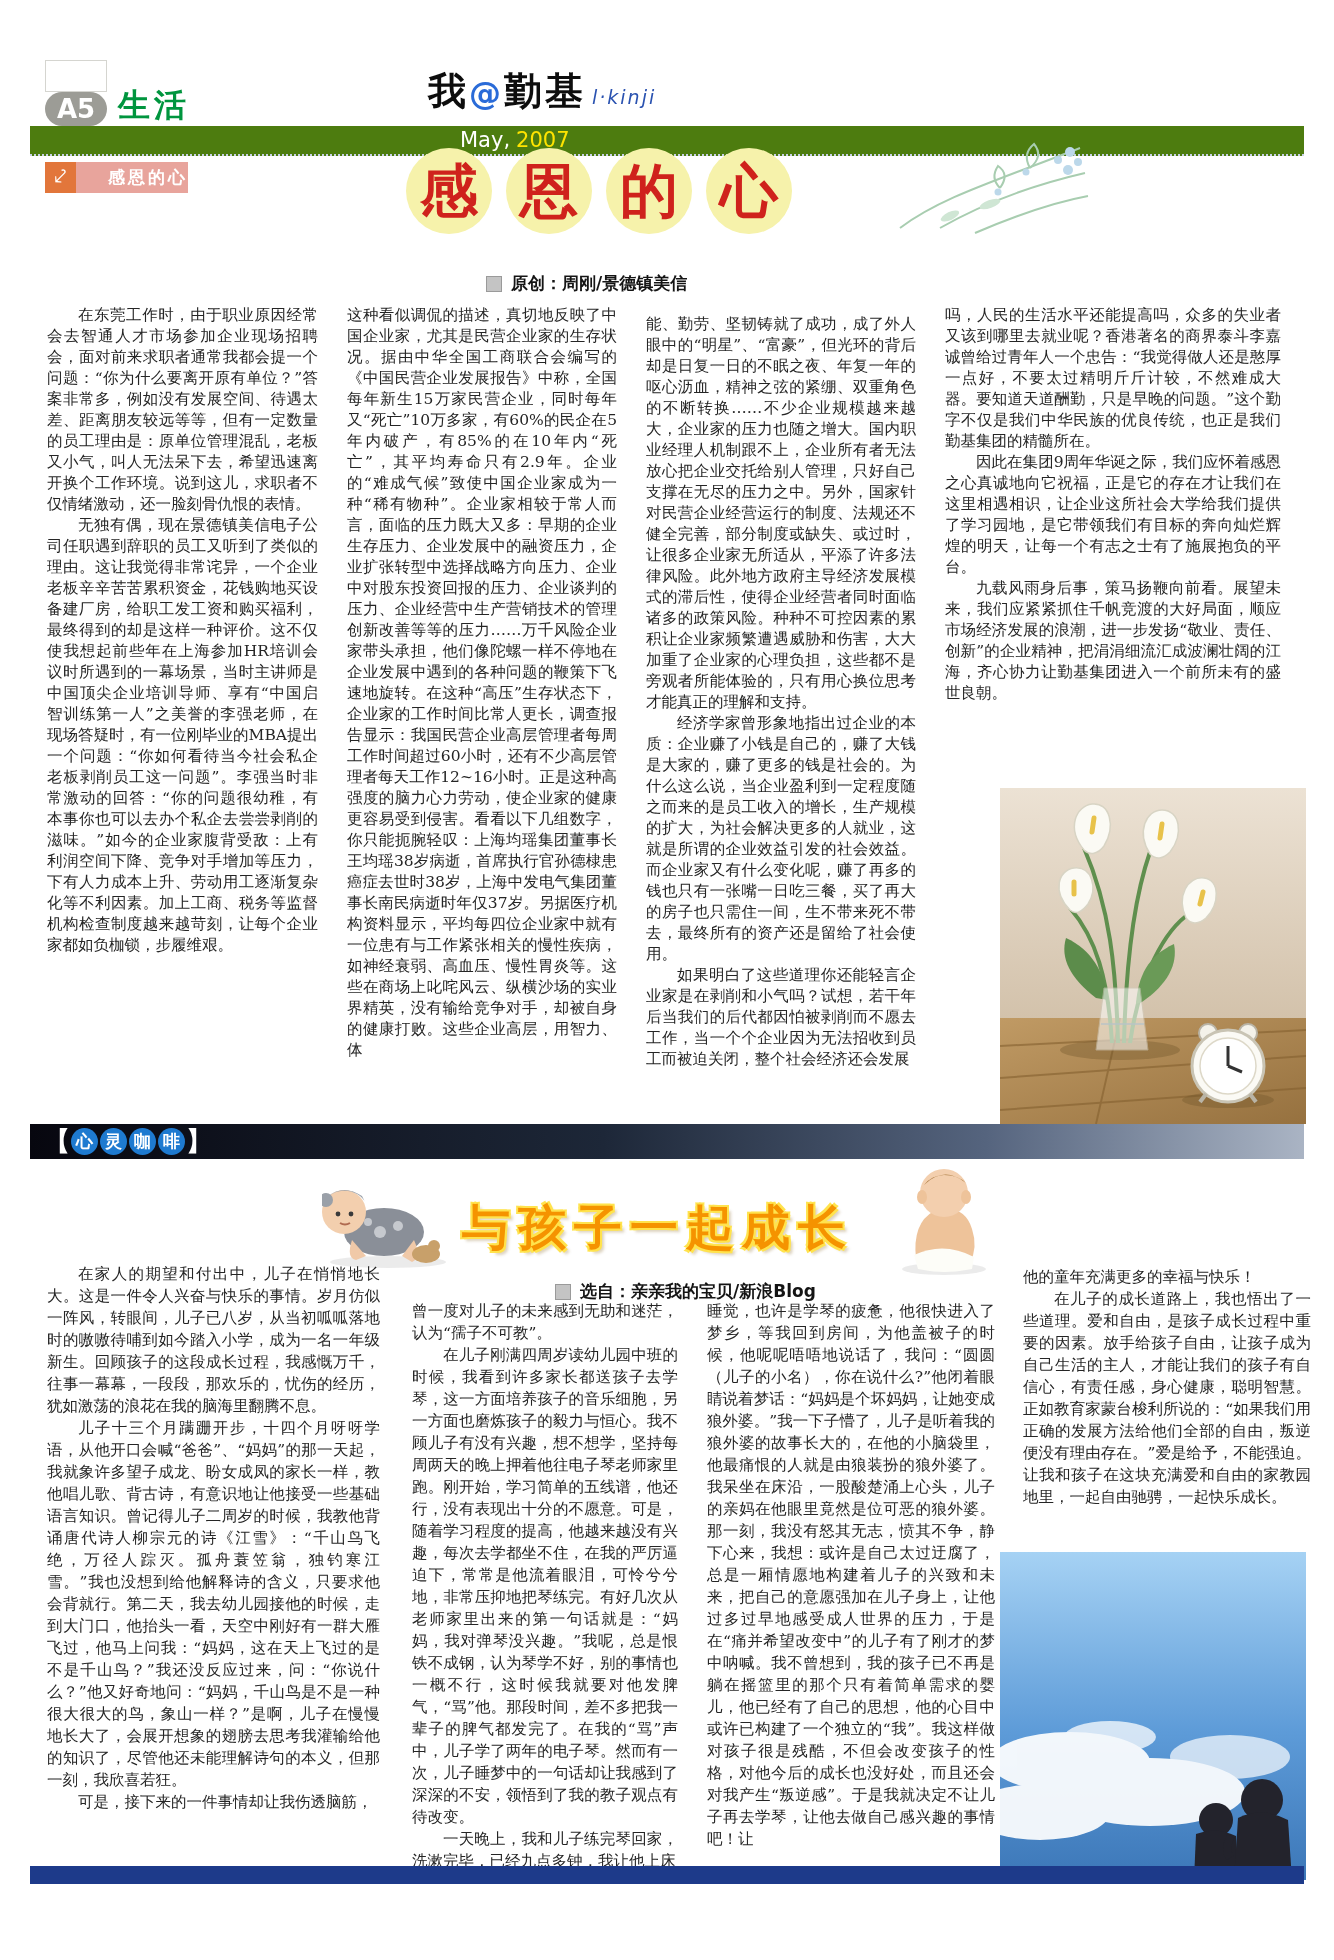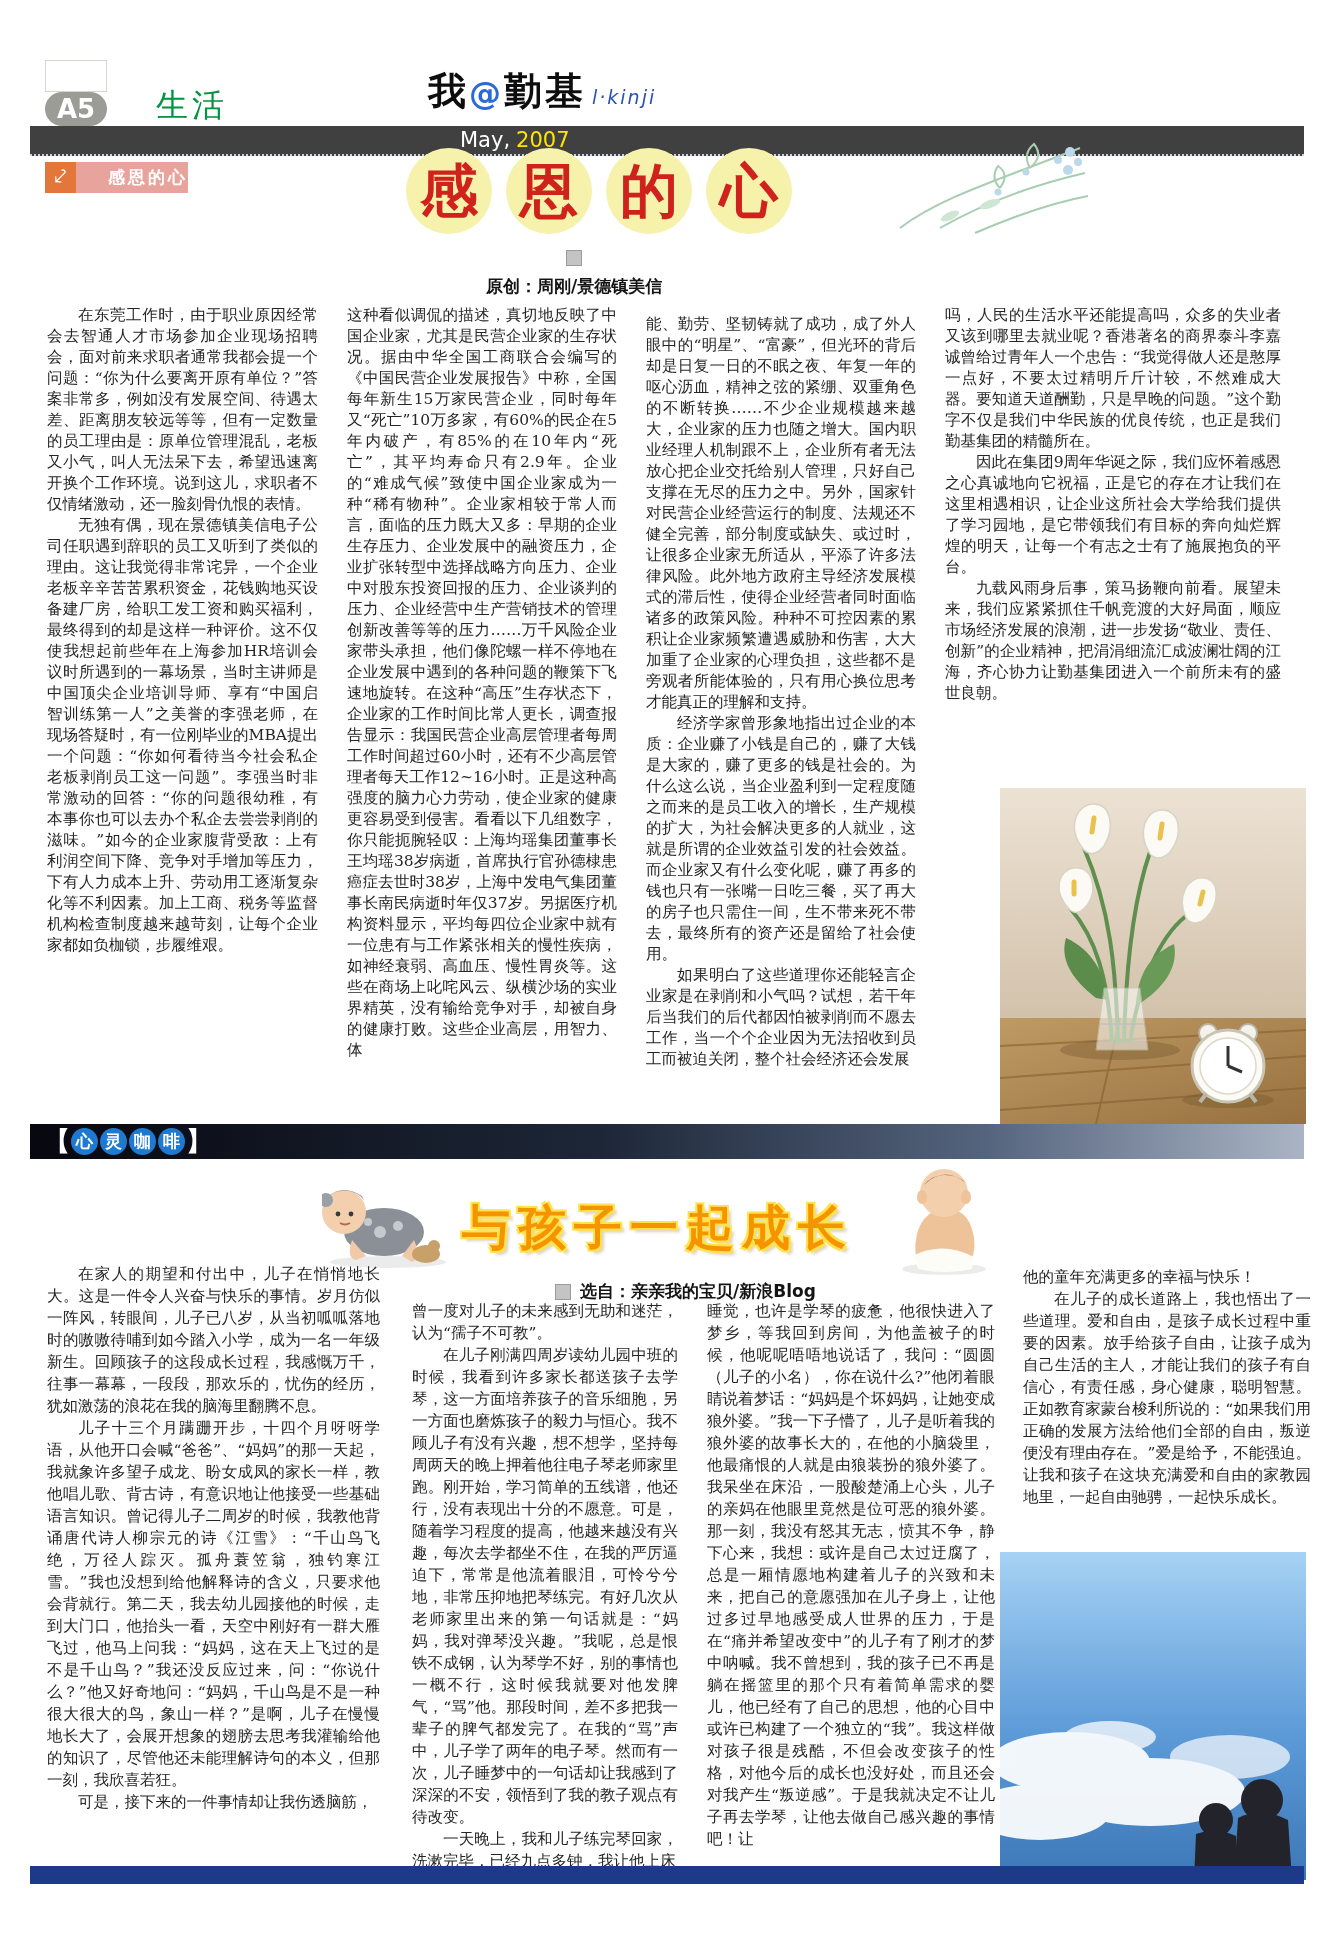--- a/index.html
+++ b/index.html
@@ -5,39 +5,39 @@
   html,body{margin:0;padding:0;}
   body{
     width:1334px;height:1960px;position:relative;background:#ffffff;
     font-family:"DejaVu Serif", serif;color:#1c1c1c;overflow:hidden;
   }
   .abs{position:absolute;}
   
   .corner-box{left:45px;top:60px;width:60px;height:30px;background:#fff;border:1px solid #d5d5d0;}
   .pageno{left:45px;top:92px;width:62px;height:34px;background:#9c9c96;color:#fff;
     font-family:"DejaVu Sans",sans-serif;font-weight:bold;font-size:26px;line-height:34px;text-align:center;border-radius:17px;}
-  .section{left:118px;top:84px;font-family:"DejaVu Sans",sans-serif;font-weight:normal;font-size:32px;color:#00953e;letter-spacing:4px;margin-left:38px;}
+  .section{left:118px;top:84px;font-family:"DejaVu Sans",sans-serif;font-weight:bold;font-size:32px;color:#00953e;letter-spacing:4px;}
   .masthead{left:428px;top:66px;font-family:"DejaVu Sans",sans-serif;font-weight:900;font-size:38px;color:#0d0d0d;letter-spacing:3px;white-space:nowrap;}
   .masthead .at{color:#2a6bd8;font-size:32px;}
   .masthead .latin{color:#2a52b0;font-style:italic;font-weight:normal;font-size:19px;letter-spacing:2px;margin-left:6px;}
-  .topbar{left:30px;top:126px;width:1274px;height:28px;background:#404040;border-bottom:2px dotted #c9d2e8;}
+  .topbar{left:30px;top:126px;width:1274px;height:28px;background:#4d7c0f;border-bottom:2px dotted #c9d2e8;}
   .date{position:absolute;left:430px;top:2px;font-family:"DejaVu Sans",sans-serif;font-size:21px;color:#fff;}
   .date .yr{color:#ffe400;margin-left:6px;}
   
   .tag1{left:45px;top:162px;height:31px;display:flex;}
   .tag1 .arrowbox{width:31px;height:31px;background:#e2763b;color:#fff;text-align:center;line-height:29px;font-size:21px;font-family:"DejaVu Sans",sans-serif;}
   .tag1 .label{width:112px;height:31px;background:#e8a49c;color:#fff;font-family:"DejaVu Sans",sans-serif;
     font-weight:bold;font-size:17px;line-height:31px;text-align:right;letter-spacing:3px;}
   
   .a1-title{left:406px;top:148px;display:flex;gap:14px;}
   .a1-title .circ{width:86px;height:86px;border-radius:50%;background:#f6f2ab;color:#cf221c;
     font-weight:bold;font-size:58px;line-height:86px;text-align:center;font-family:"DejaVu Serif",serif;}
   .byline{display:flex;align-items:center;gap:9px;font-family:"DejaVu Sans",sans-serif;font-weight:bold;font-size:17px;color:#141414;}
   .byline .sq{width:14px;height:14px;background:#c4c4c4;border:1px solid #9a9a9a;}
-  .a1-byline{left:486px;top:250px;flex-direction:column;}
+  .a1-byline{left:486px;top:272px;}
   
   .col{font-size:15.5px;text-align:justify;color:#252525;}
   .a1col{line-height:21px;}
   .a2col{line-height:22px;}
   .para{margin:0;text-align:justify;}
   .ind{text-indent:2em;}
   
   .deco-flowers{left:880px;top:128px;}
   .photo1{left:1000px;top:788px;width:306px;height:336px;}
   .photo2{left:1000px;top:1552px;width:306px;height:328px;}

